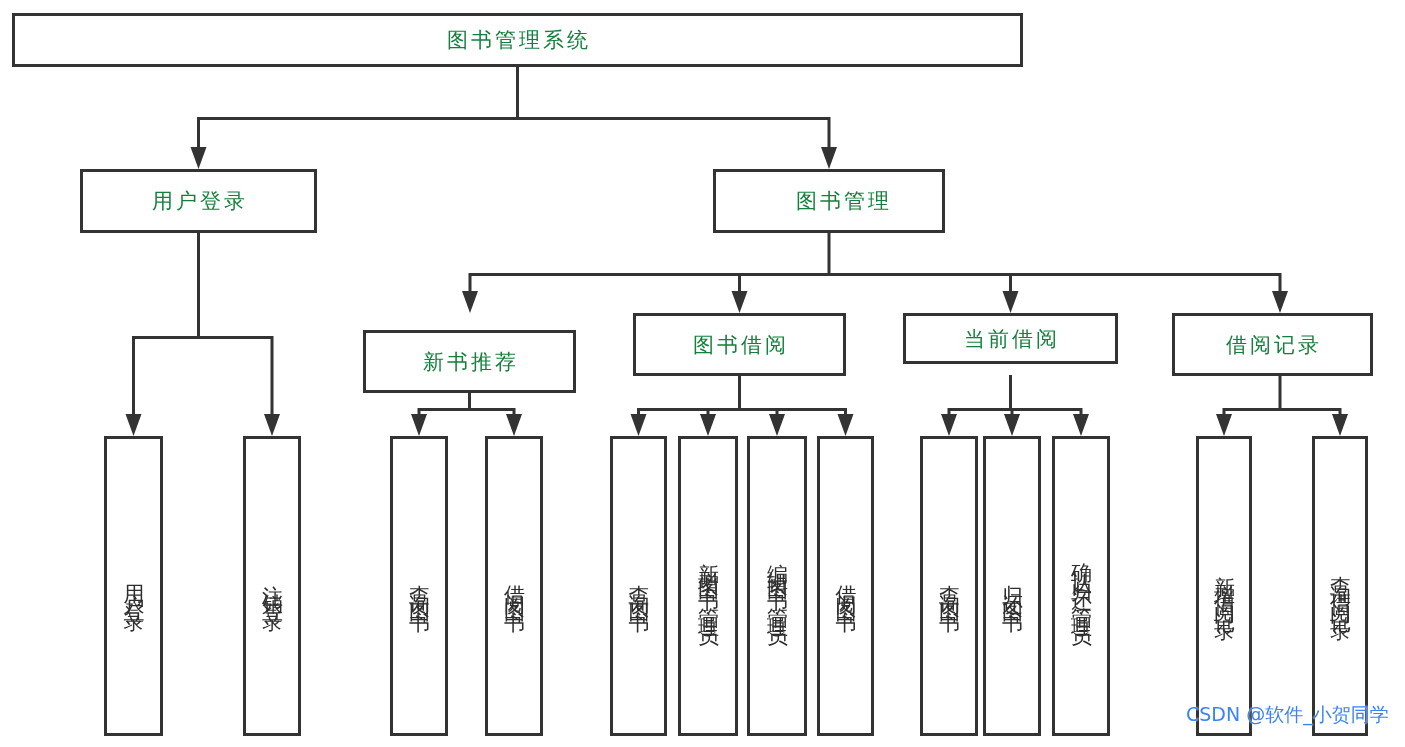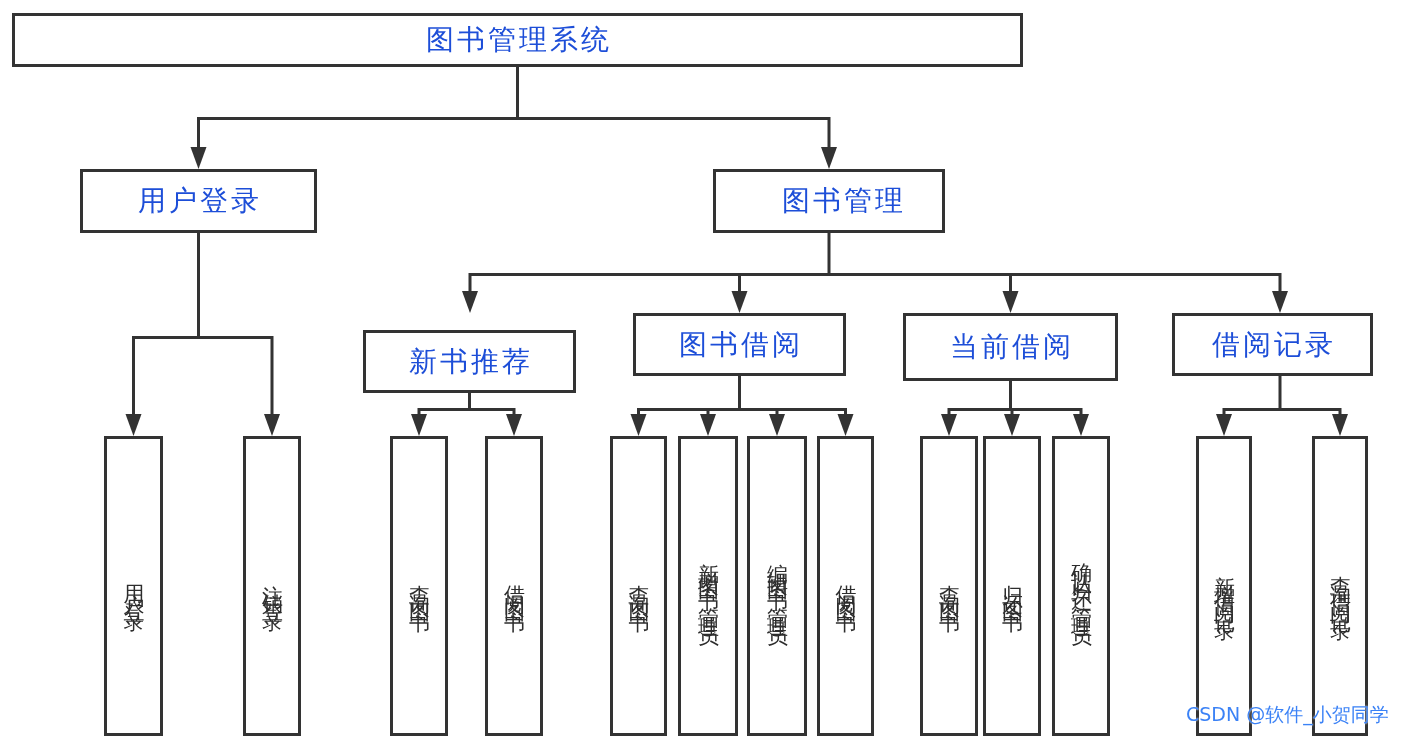--- a/index.html
+++ b/index.html
@@ -23,24 +23,24 @@
   .node {
     position: absolute;
     border: 3px solid #333333;
     background: #ffffff;
     display: flex;
     align-items: center;
     justify-content: center;
     z-index: 2;
   }
   .node .hlabel {
-    font-size: 28px;
+    font-size: 21px;
     letter-spacing: 3px;
     text-indent: 3px;
-    color: #1d4ed8;
+    color: #15803d;
     white-space: nowrap;
   }
   .leaf {
     position: absolute;
     border: 3px solid #333333;
     background: #ffffff;
     display: flex;
     align-items: center;
     justify-content: center;
     z-index: 2;
@@ -133,21 +133,21 @@
   <div class="node" style="left:713px; top:169px; width:232px; height:64px;padding-left:27px;">
     <span class="hlabel">图书管理</span>
   </div>
 
   <div class="node" style="left:363px; top:330px; width:213px; height:63px;">
     <span class="hlabel">新书推荐</span>
   </div>
   <div class="node" style="left:633px; top:313px; width:213px; height:63px;">
     <span class="hlabel">图书借阅</span>
   </div>
-  <div class="node" style="left:903px; top:313px; width:215px; height:68px;">
+  <div class="node" style="left:903px; top:313px; width:215px; height:51px;">
     <span class="hlabel">当前借阅</span>
   </div>
   <div class="node" style="left:1172px; top:313px; width:201px; height:63px;">
     <span class="hlabel">借阅记录</span>
   </div>
 
   <div class="leaf" style="left:104px; top:436px; width:59px; height:300px;">
     <span class="vlabel">用户登录</span>
   </div>
   <div class="leaf" style="left:243px; top:436px; width:58px; height:300px;">

